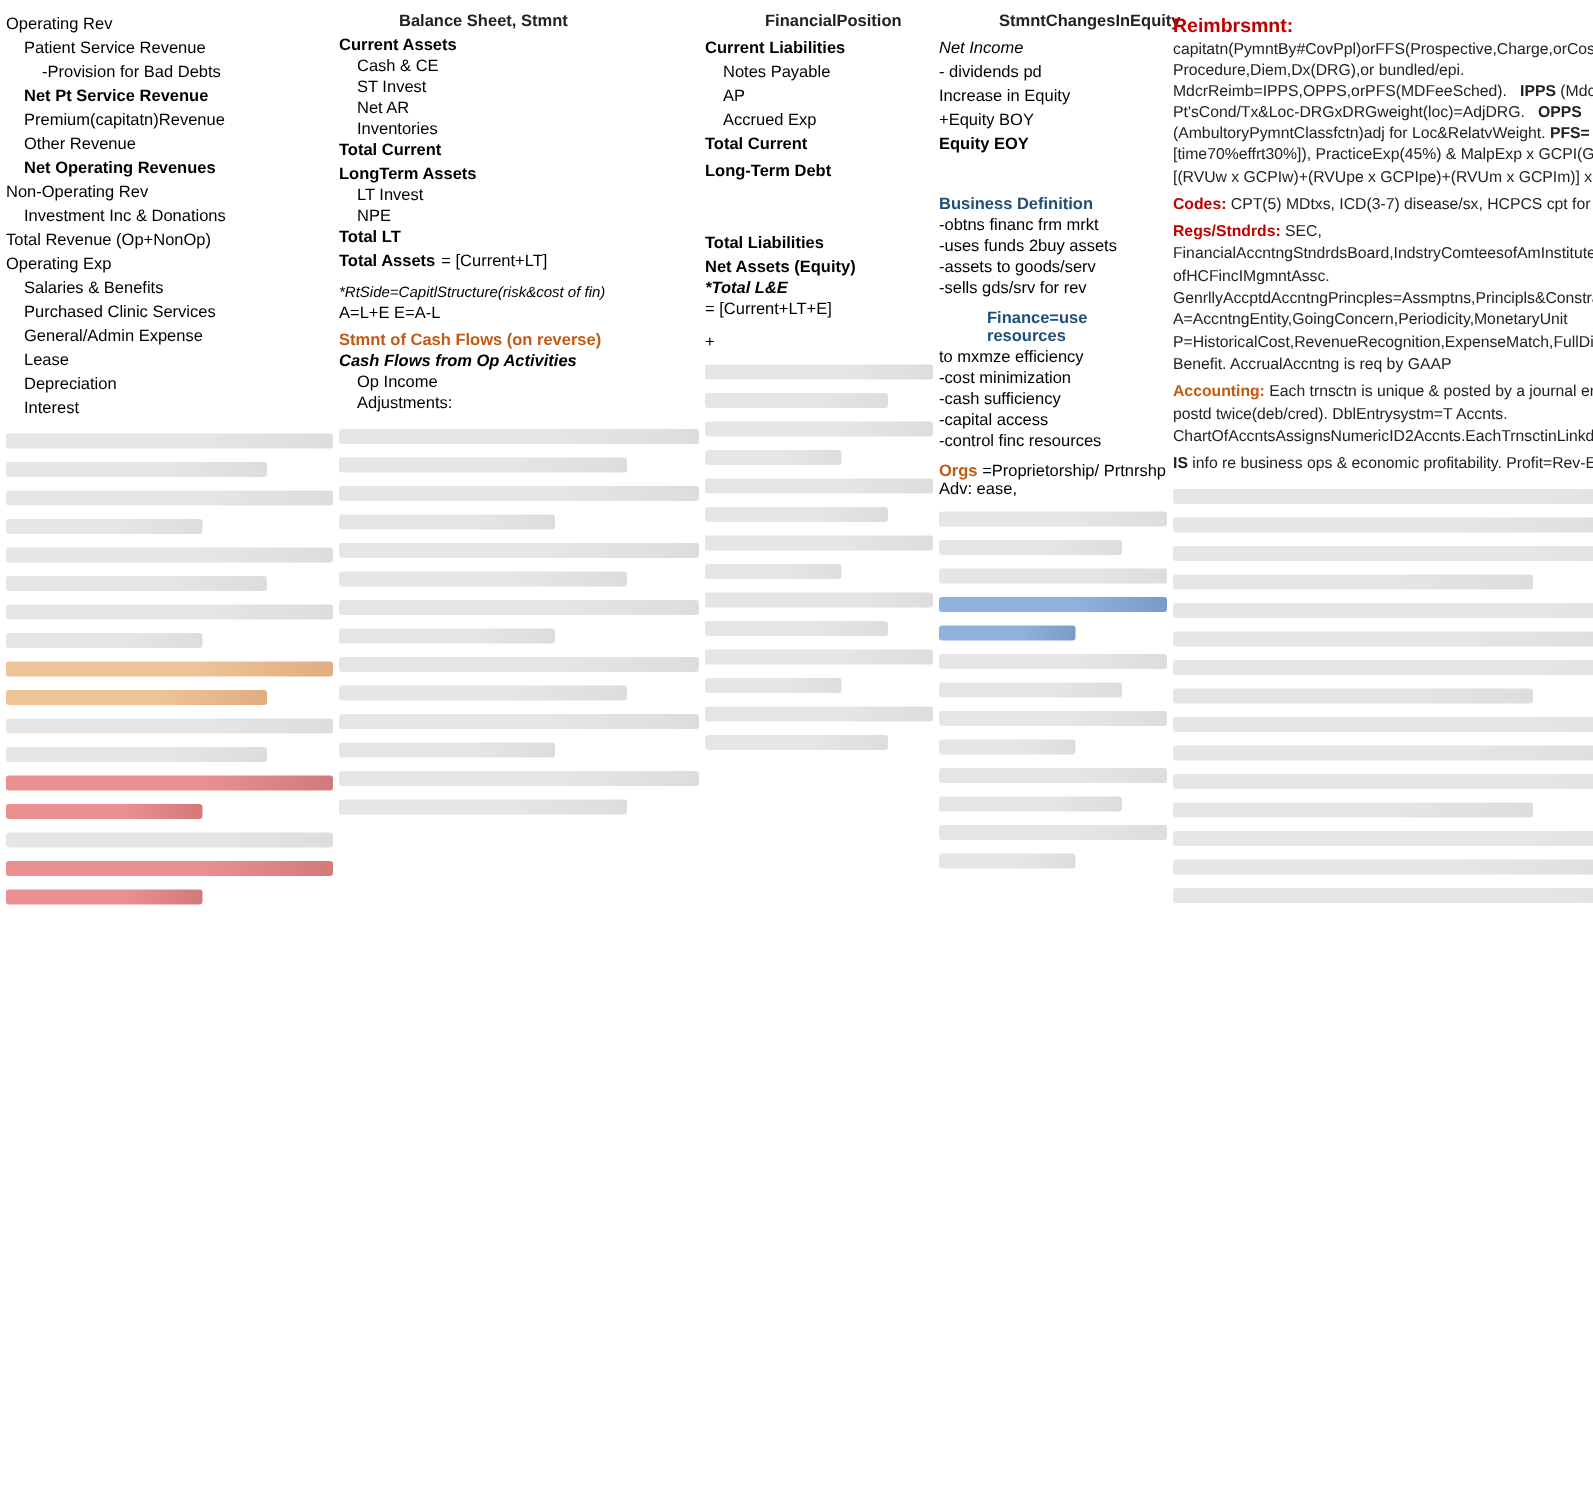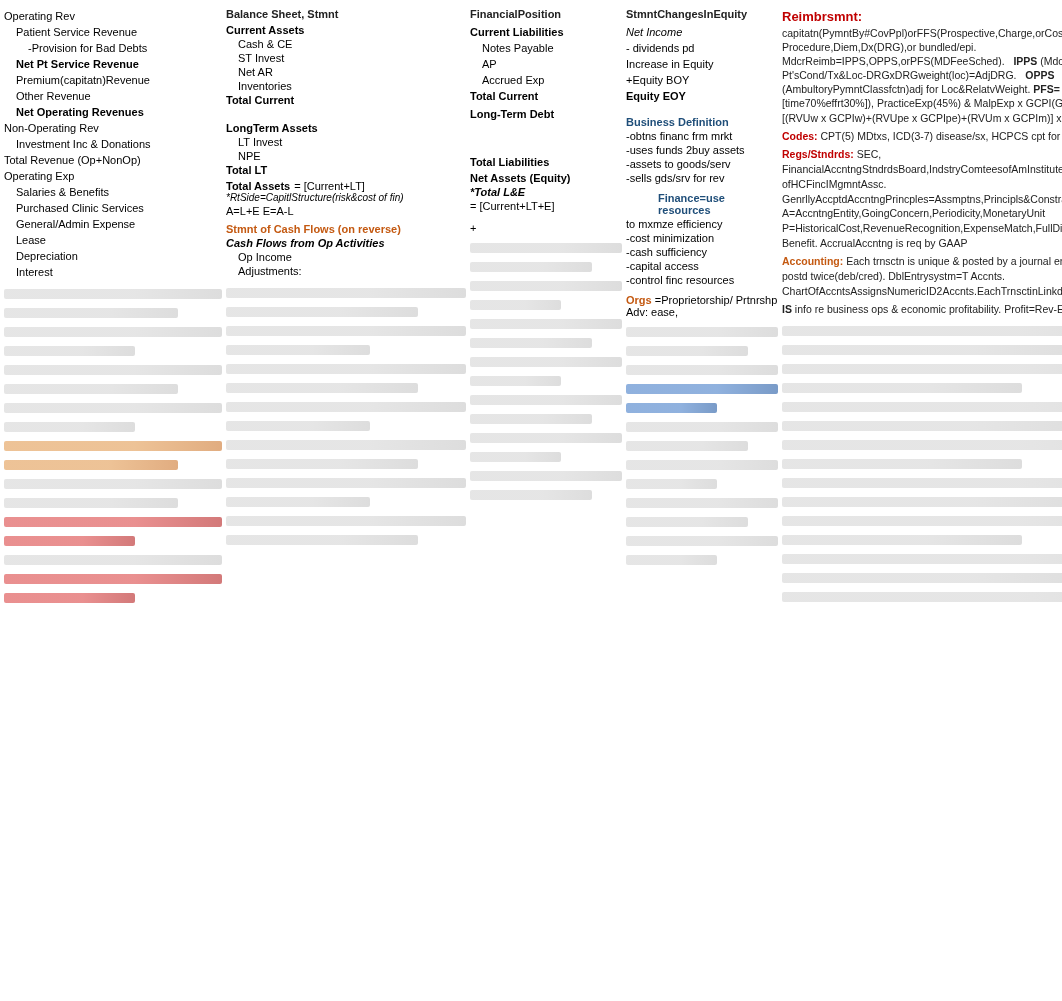--- a/index.html
+++ b/index.html
@@ -42,21 +42,21 @@
       font-size: 11px;
       margin-bottom: 4px;
     }
     .col-header.orange { color: #c45911; }
     .col-header.dark { color: #222; }
     .indent1 { padding-left: 12px; }
     .indent2 { padding-left: 24px; }
     .bold { font-weight: bold; }
     .italic { font-style: italic; }
     .orange { color: #c45911; }
-    .dark { color: #222; }
+    .dark { color: #222; margin-left: 40px; }
     .line { margin: 2px 0; }
 
     
     .blurred-line {
       height: 10px;
       background: linear-gradient(90deg, #ccc 60%, #bbb 100%);
       margin: 3px 0;
       border-radius: 2px;
       opacity: 0.5;
     }
@@ -74,21 +74,21 @@
     .finance-header {
       font-weight: bold;
       color: #1f4e79;
       font-size: 11px;
       padding-left: 32px;
     }
     .business-header {
       font-weight: bold;
       color: #1f4e79;
       font-size: 11px;
-      margin-top: 6px;
+      margin-top: 20px;
     }
     .orgs-header {
       font-weight: bold;
       color: #c45911;
       font-size: 11px;
     }
 
     .reimb-col {
       font-size: 10.5px;
       line-height: 1.4;
@@ -208,33 +208,33 @@
         </div>
         <div class="bold line">
           <span>Current Assets</span>
         </div>
         <div class="line indent1"><span>Cash  &amp;  CE</span></div>
         <div class="line indent1"><span>ST Invest</span></div>
         <div class="line indent1"><span>Net AR</span></div>
         <div class="line indent1"><span>Inventories</span></div>
         <div class="bold line"><span>Total Current</span></div>
 
-        <div class="bold line" style="margin-top:16px;">
+        <div class="bold line" style="margin-top:4px;">
           <span>LongTerm Assets</span>
         </div>
         <div class="line indent1"><span>LT Invest</span></div>
         <div class="line indent1"><span>NPE</span></div>
         <div class="bold line"><span>Total LT</span></div>
 
         <div style="margin-top:4px; display:flex; flex-direction:row; align-items:center; gap:4px;">
           <span class="bold">Total Assets</span>
           <span>= [Current+LT]</span>
         </div>
 
-        <div class="line italic" style="margin-top:0; font-size:10px;">
+        <div class="line italic" style="margin-top:10px; font-size:10px;">
           <span>*RtSide=CapitlStructure(risk&amp;cost of fin)</span>
         </div>
         <div class="line">
           <span>A=L+E   E=A-L</span>
         </div>
 
         <div class="bold line orange" style="margin-top:6px;">
           <span>Stmnt of Cash Flows (on reverse)</span>
         </div>
         <div class="bold line italic" style="margin-top:2px;">

